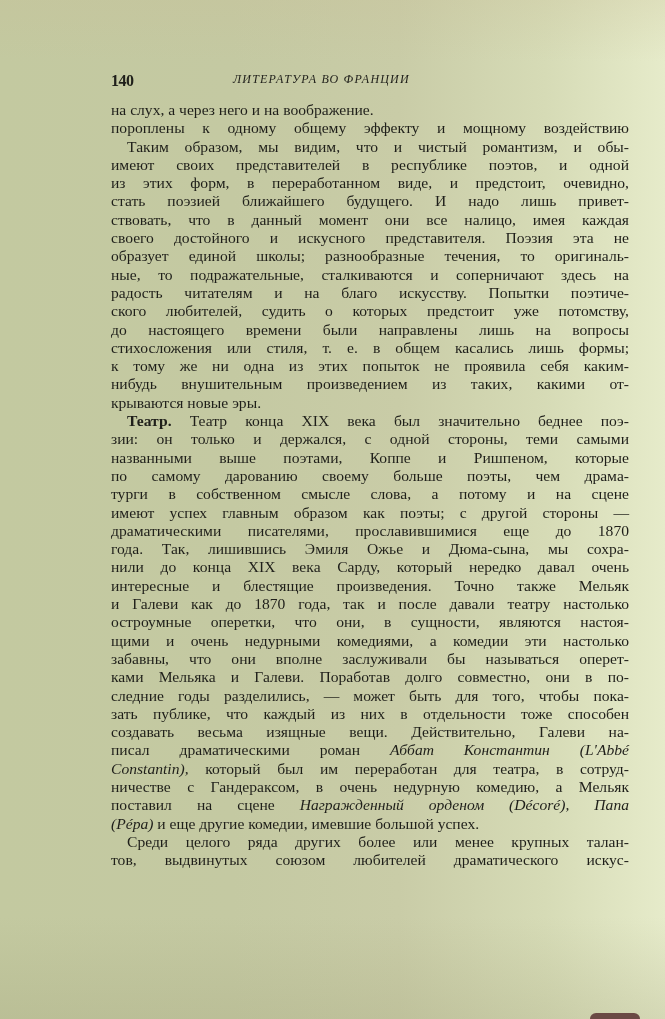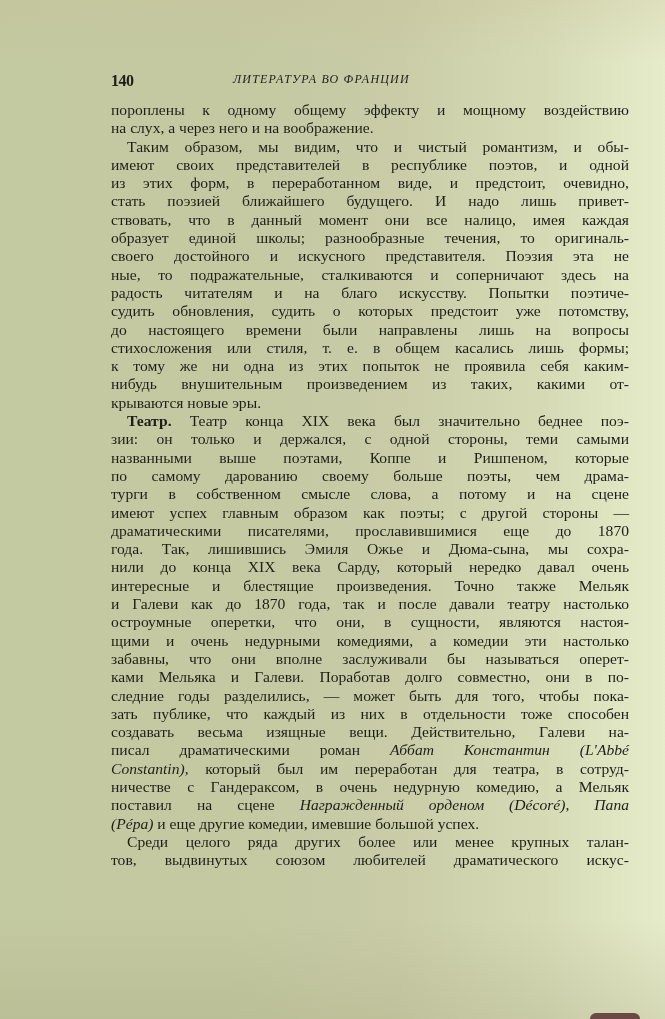--- a/index.html
+++ b/index.html
@@ -45,32 +45,32 @@
 <body>
 
 <div class="page-shade"></div>
 
 <div class="header">
   <span class="page-number">140</span>
   <span class="running-title">ЛИТЕРАТУРА ВО ФРАНЦИИ</span>
 </div>
 
 <div class="body-text" id="body-text">
+    <span class="line last"><span>на слух, а через него и на воображение.</span></span>
     <span class="line"><span>пороплены к одному общему эффекту и мощному воздействию</span></span>
-    <span class="line last"><span>на слух, а через него и на воображение.</span></span>
     <span class="line indent"><span>Таким образом, мы видим, что и чистый романтизм, и обы-</span></span>
     <span class="line"><span>имеют своих представителей в республике поэтов, и одной</span></span>
     <span class="line"><span>из этих форм, в переработанном виде, и предстоит, очевидно,</span></span>
     <span class="line"><span>стать поэзией ближайшего будущего. И надо лишь привет-</span></span>
     <span class="line"><span>ствовать, что в данный момент они все налицо, имея каждая</span></span>
+    <span class="line"><span>своего достойного и искусного представителя. Поэзия эта не</span></span>
     <span class="line"><span>образует единой школы; разнообразные течения, то оригиналь-</span></span>
-    <span class="line"><span>своего достойного и искусного представителя. Поэзия эта не</span></span>
     <span class="line"><span>ные, то подражательные, сталкиваются и соперничают здесь на</span></span>
     <span class="line"><span>радость читателям и на благо искусству. Попытки поэтиче-</span></span>
-    <span class="line"><span>судить обновления, судить о которых предстоит уже потомству,</span></span>
+    <span class="line"><span>ского любителей, судить о которых предстоит уже потомству,</span></span>
     <span class="line"><span>до настоящего времени были направлены лишь на вопросы</span></span>
     <span class="line"><span>стихосложения или стиля, т. е. в общем касались лишь формы;</span></span>
     <span class="line"><span>к тому же ни одна из этих попыток не проявила себя каким-</span></span>
     <span class="line"><span>нибудь внушительным произведением из таких, какими от-</span></span>
     <span class="line last"><span>крываются новые эры.</span></span>
     <span class="line indent"><span class="bold">Театр.</span><span> Театр конца XIX века был значительно беднее поэ-</span></span>
     <span class="line"><span>зии: он только и держался, с одной стороны, теми самыми</span></span>
     <span class="line"><span>названными выше поэтами, Коппе и Ришпеном, которые</span></span>
     <span class="line"><span>по самому дарованию своему больше поэты, чем драма-</span></span>
     <span class="line"><span>турги в собственном смысле слова, а потому и на сцене</span></span>

